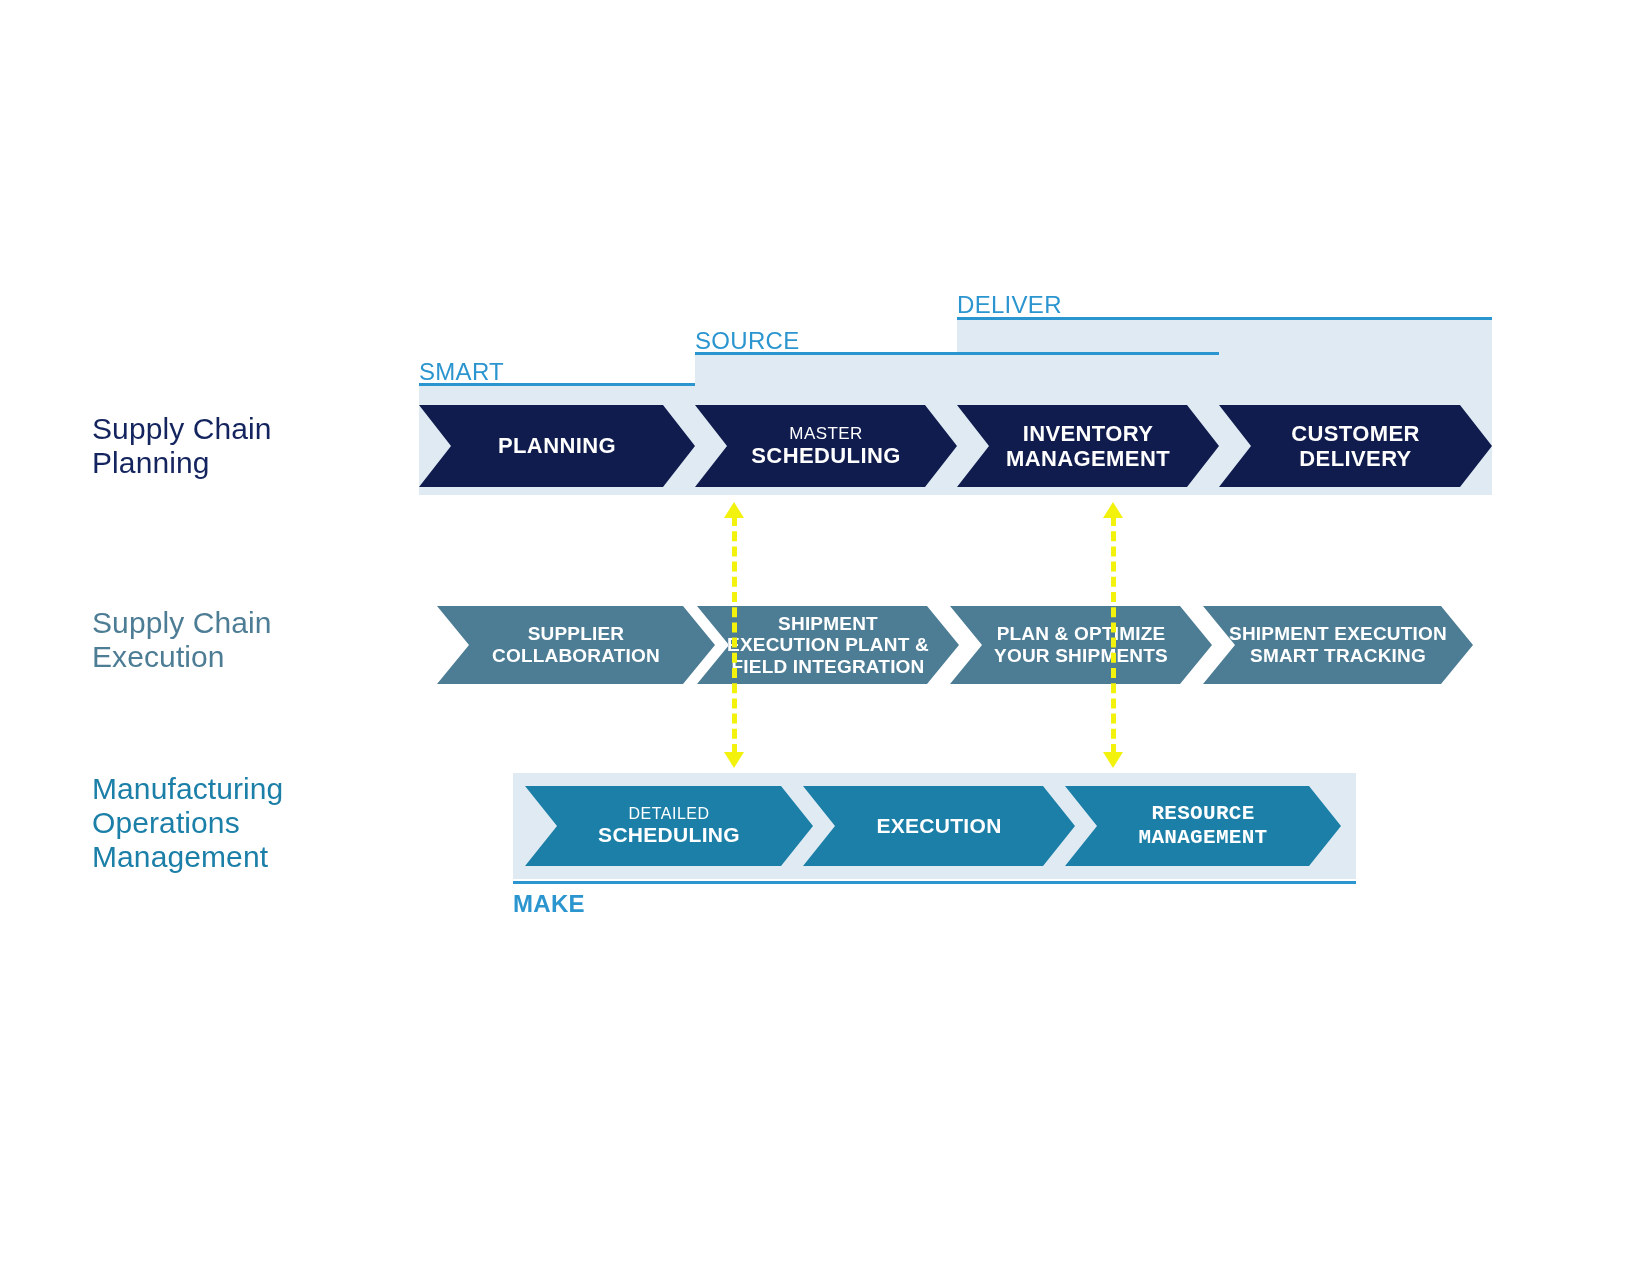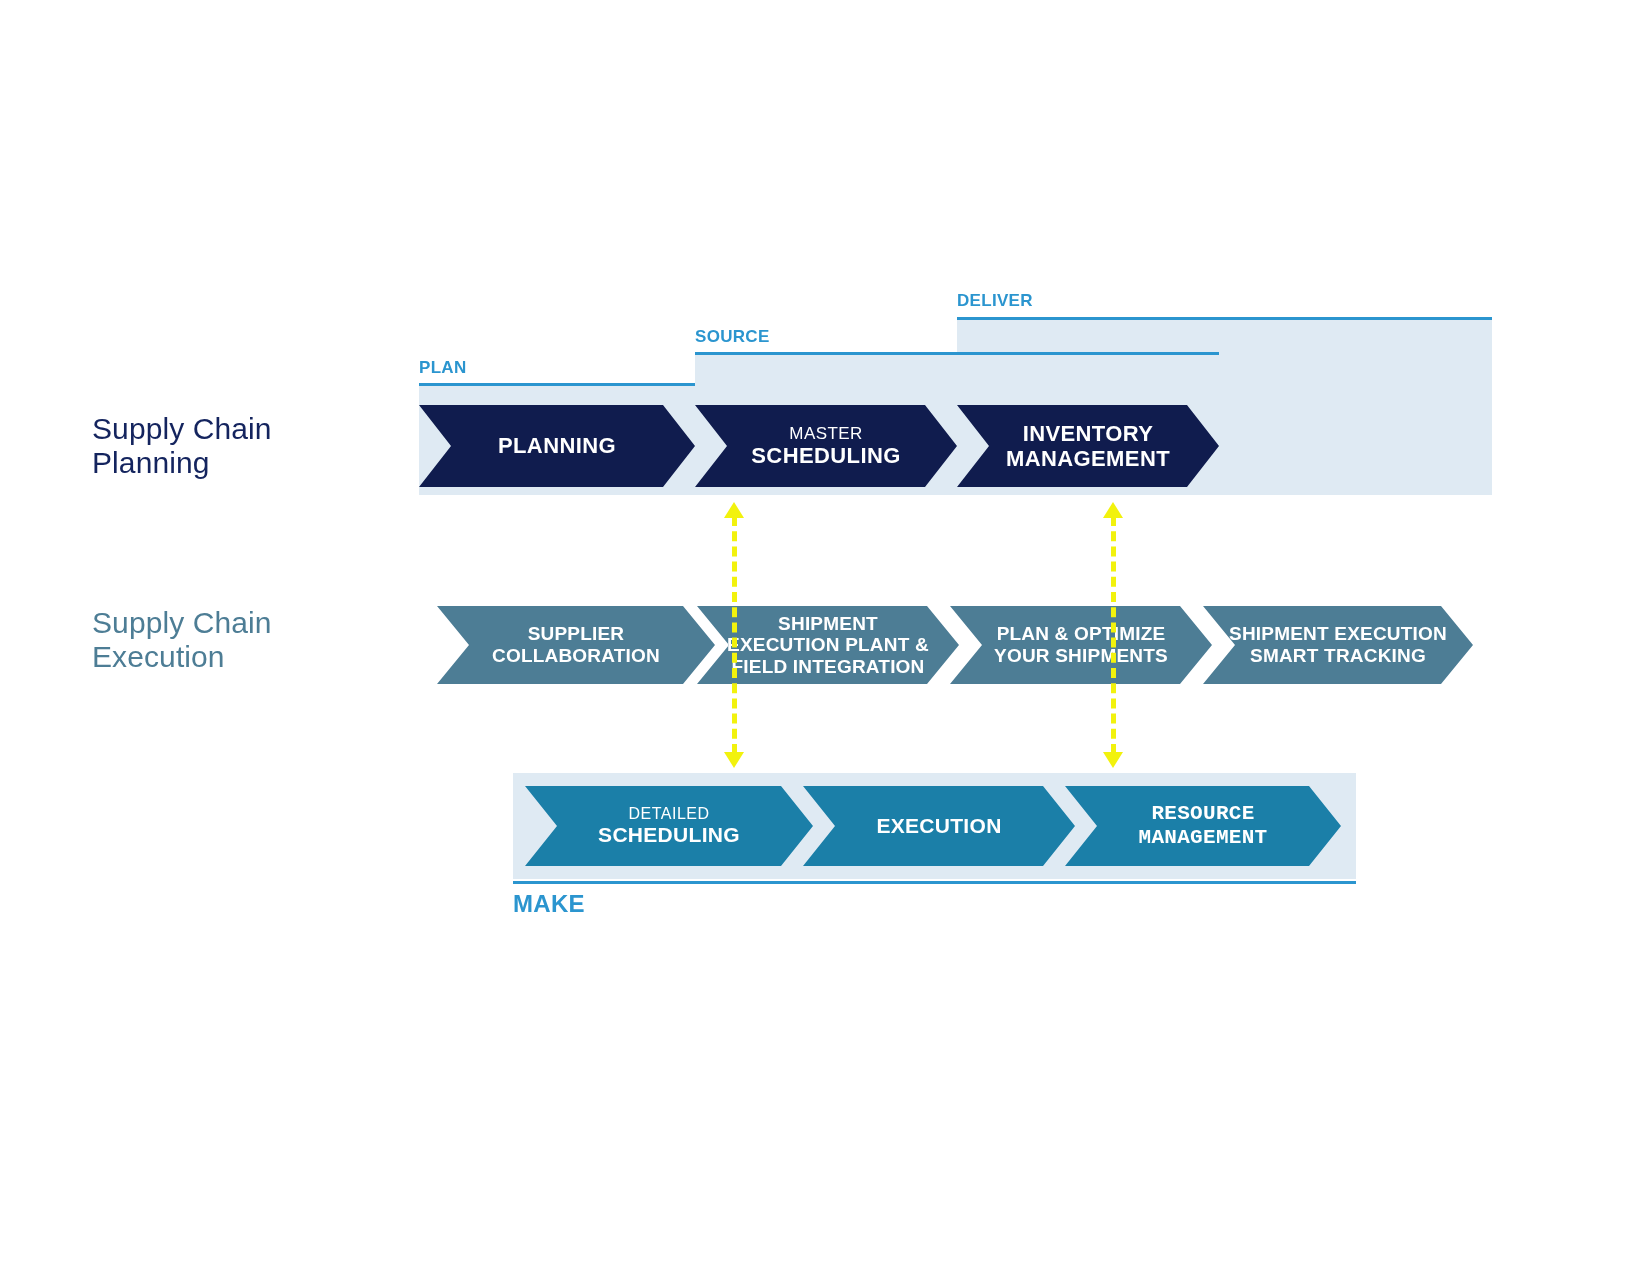--- a/index.html
+++ b/index.html
@@ -22,21 +22,21 @@
   }
   #title-scp{left:92px;top:412px;font-size:30px;color:#14245e;}
   #title-sce{left:92px;top:606px;font-size:30px;color:#4d7d95;}
   #title-mom{left:92px;top:772px;font-size:30px;color:#1b7fa8;}
 
   
   .band{position:absolute;background:#dfeaf3;}
   .band-rule{position:absolute;height:3px;background:#2b95cf;}
   .band-label{
     position:absolute;
-    font-size:17px;font-weight:bold;color:#2b95cf;
+    font-size:24px;font-weight:normal;color:#2b95cf;
     letter-spacing:.3px;
   }
 
   #band-plan    {left:419px;  top:385px; width:276px; height:110px;}
   #rule-plan    {left:419px;  top:383px; width:276px;}
   #label-plan   {left:419px;  top:358px;}
 
   #band-source  {left:695px;  top:354px; width:262px; height:141px;}
   #rule-source  {left:695px;  top:352px; width:262px;}
   #label-source {left:695px;  top:327px;}
@@ -90,33 +90,36 @@
 </style>
 </head>
 <body>
 
 <div id="stage">
 
   <div class="row-title" id="title-scp" style="white-space: pre-line;">Supply Chain
 Planning</div>
   <div class="row-title" id="title-sce" style="white-space: pre-line;">Supply Chain
 Execution</div>
+  <div class="row-title" id="title-mom" style="white-space: pre-line;">Manufacturing
+Operations
+Management</div>
 
   <div class="band" id="band-deliver"></div>
   <div class="band-rule" id="rule-deliver"></div>
   <div class="band-label" id="label-deliver">DELIVER</div>
 
   <div class="band" id="band-source"></div>
   <div class="band-rule" id="rule-source"></div>
   <div class="band-label" id="label-source">SOURCE</div>
   <div class="band-rule" id="rule-source-inner"></div>
 
   <div class="band" id="band-plan"></div>
   <div class="band-rule" id="rule-plan"></div>
-  <div class="band-label" id="label-plan">PLAN</div>
+  <div class="band-label" id="label-plan">SMART</div>
 
   <div class="chev r1 shape-arrow" style="left:419px;width:276px;">
     <span class="lbl">
       <span class="main">PLANNING</span>
     </span>
   </div>
 
   <div class="chev r1 shape-arrow" style="left:695px;width:262px;">
     <span class="lbl">
       <span class="sub">MASTER</span>
@@ -124,20 +127,26 @@
     </span>
   </div>
 
   <div class="chev r1 shape-arrow" style="left:957px;width:262px;align-items:center;">
     <span class="lbl">
       <span class="main" style="white-space: pre-line;">INVENTORY
 MANAGEMENT</span>
     </span>
   </div>
 
+  <div class="chev r1 shape-arrow" style="left:1219px;width:273px;">
+    <span class="lbl">
+      <span class="main" style="white-space: pre-line;">CUSTOMER
+DELIVERY</span>
+    </span>
+  </div>
 
   <div class="chev r2 shape-arrow" style="left:437px;width:278px;">
     <span class="lbl">
       <span class="main" style="white-space: pre-line;">SUPPLIER
 COLLABORATION</span>
     </span>
   </div>
 
   <div class="chev r2 shape-arrow" style="left:950px;width:262px;">
     <span class="lbl">

